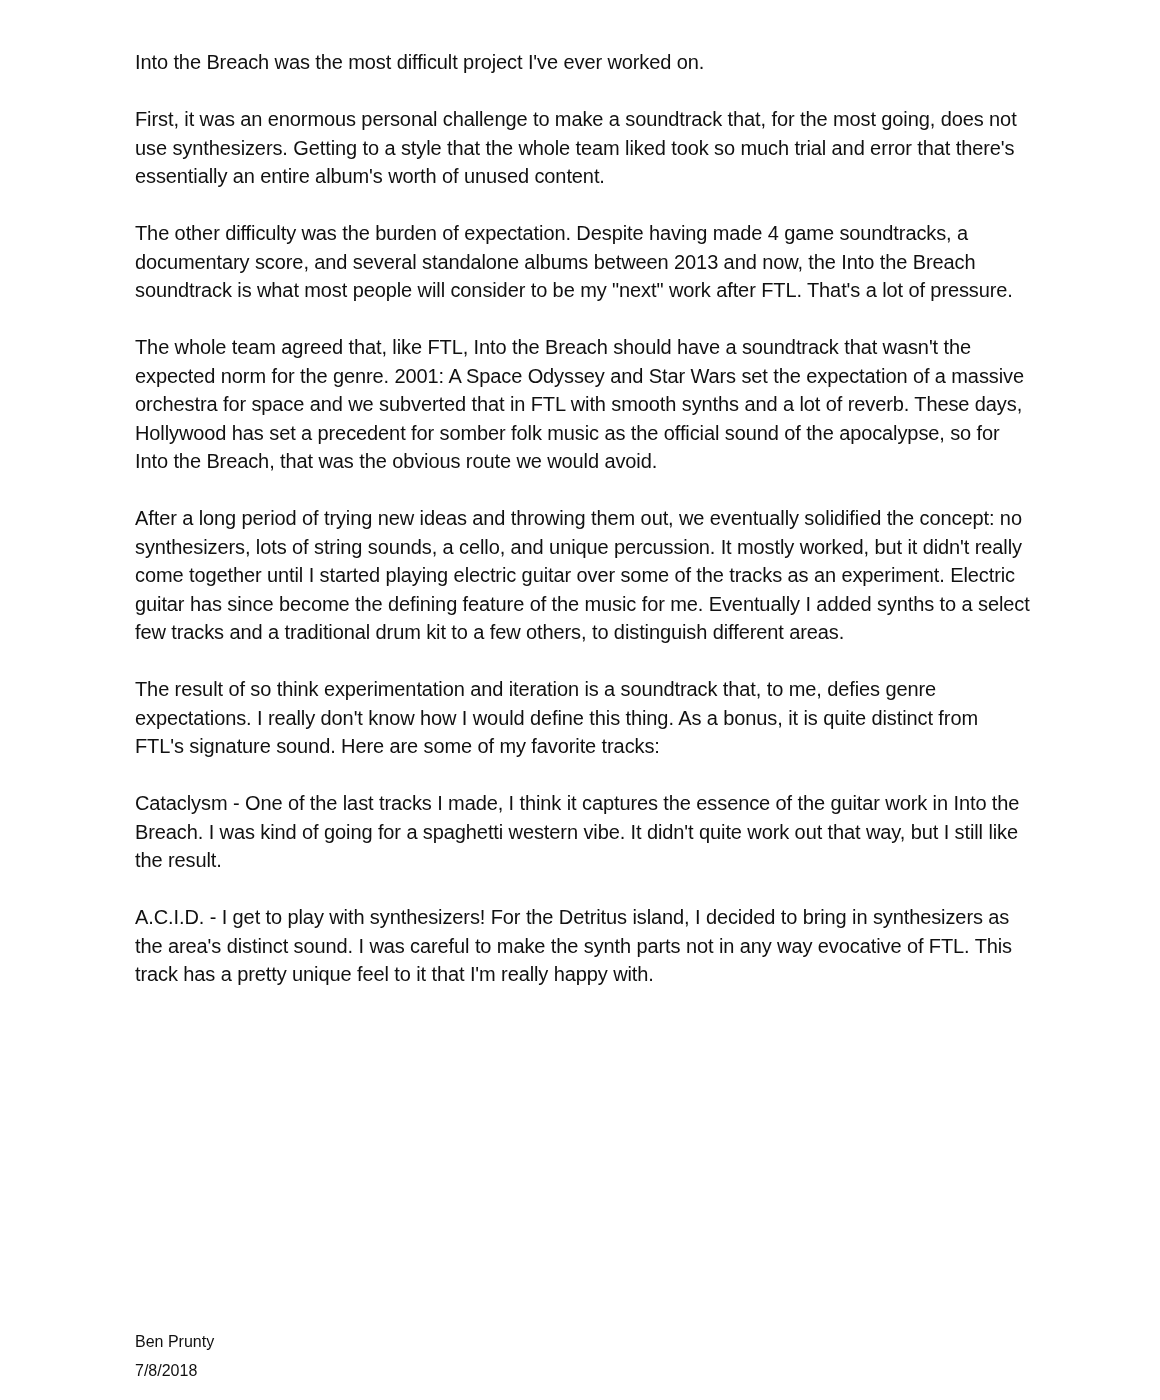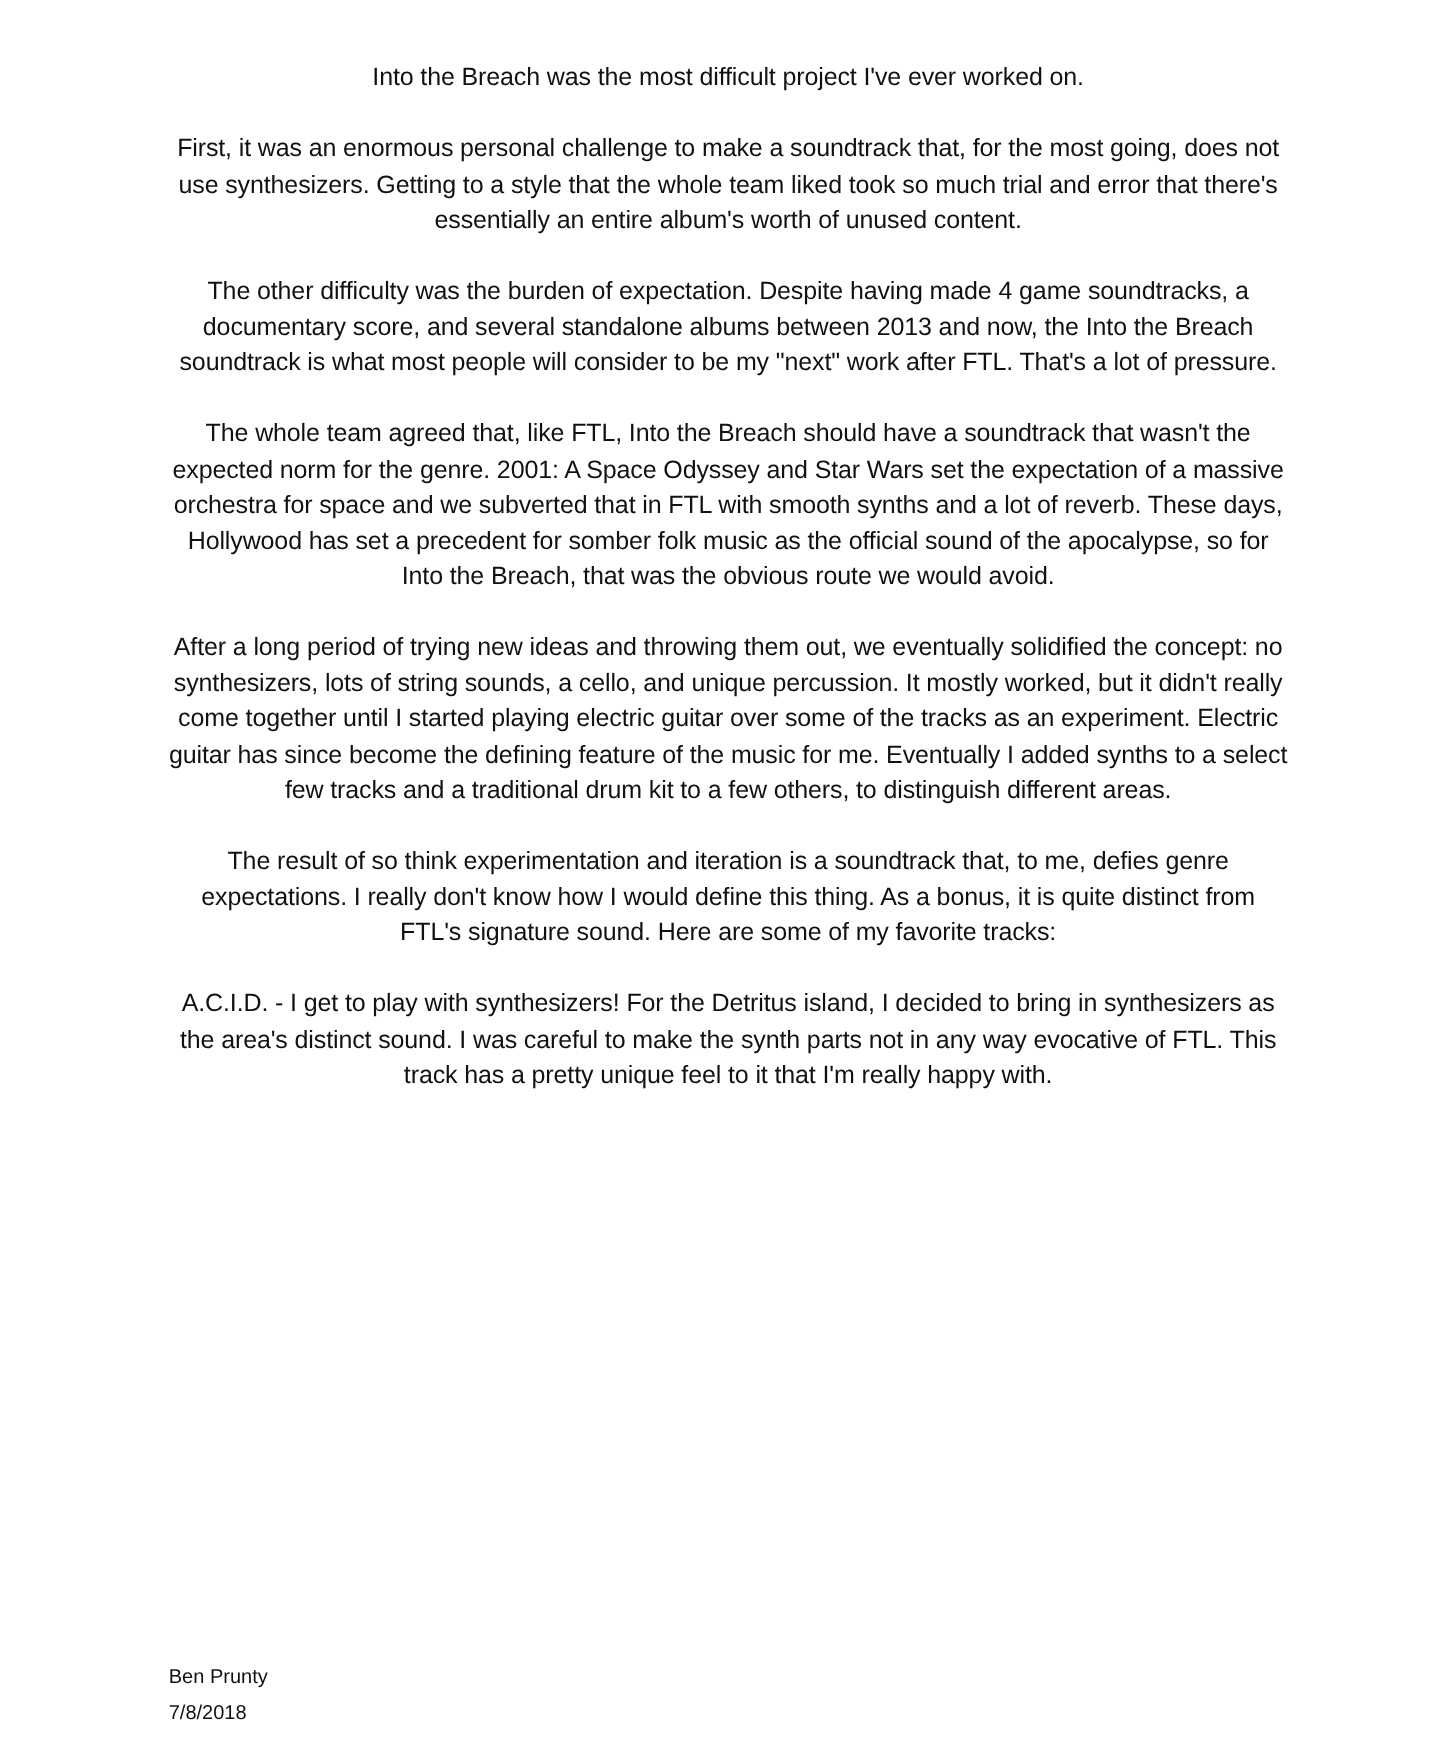--- a/index.html
+++ b/index.html
@@ -8,21 +8,21 @@
     position: absolute;
     left: 135px;
     top: 48px;
     width: 895px;
     font-family: "Liberation Sans", sans-serif;
     font-size: 20px;
     line-height: 28.5px;
     color: #111111;
     letter-spacing: -0.1px;
   }
-  .para { margin: 0 0 28.5px 0; text-align: center; }
+  .para { margin: 0 0 28.5px 0; }
   .track-name { }
   .signature {
     position: absolute;
     left: 135px;
     top: 1328px;
     font-family: "Liberation Sans", sans-serif;
     font-size: 16px;
     line-height: 28.5px;
     color: #111111;
   }
@@ -31,19 +31,20 @@
 </head>
 <body>
 
 <div class="doc">
   <p class="para">Into the Breach was the most difficult project I've ever worked on.</p>
   <p class="para">First, it was an enormous personal challenge to make a soundtrack that, for the most going, does not use synthesizers. Getting to a style that the whole team liked took so much trial and error that there's essentially an entire album's worth of unused content.</p>
   <p class="para">The other difficulty was the burden of expectation. Despite having made 4 game soundtracks, a documentary score, and several standalone albums between 2013 and now, the Into the Breach soundtrack is what most people will consider to be my "next" work after FTL. That's a lot of pressure.</p>
   <p class="para">The whole team agreed that, like FTL, Into the Breach should have a soundtrack that wasn't the expected norm for the genre. 2001: A Space Odyssey and Star Wars set the expectation of a massive orchestra for space and we subverted that in FTL with smooth synths and a lot of reverb. These days, Hollywood has set a precedent for somber folk music as the official sound of the apocalypse, so for Into the Breach, that was the obvious route we would avoid.</p>
   <p class="para">After a long period of trying new ideas and throwing them out, we eventually solidified the concept: no synthesizers, lots of string sounds, a cello, and unique percussion. It mostly worked, but it didn't really come together until I started playing electric guitar over some of the tracks as an experiment. Electric guitar has since become the defining feature of the music for me. Eventually I added synths to a select few tracks and a traditional drum kit to a few others, to distinguish different areas.</p>
   <p class="para">The result of so think experimentation and iteration is a soundtrack that, to me, defies genre expectations. I really don't know how I would define this thing. As a bonus, it is quite distinct from FTL's signature sound. Here are some of my favorite tracks:</p>
+  <p class="para track-name">Cataclysm - One of the last tracks I made, I think it captures the essence of the guitar work in Into the Breach. I was kind of going for a spaghetti western vibe. It didn't quite work out that way, but I still like the result.</p>
   <p class="para track-name">A.C.I.D. - I get to play with synthesizers! For the Detritus island, I decided to bring in synthesizers as the area's distinct sound. I was careful to make the synth parts not in any way evocative of FTL. This track has a pretty unique feel to it that I'm really happy with.</p>
 </div>
 
 <div class="signature">
   <div>Ben Prunty</div>
   <div>7/8/2018</div>
 </div>
 
 </body></html>

